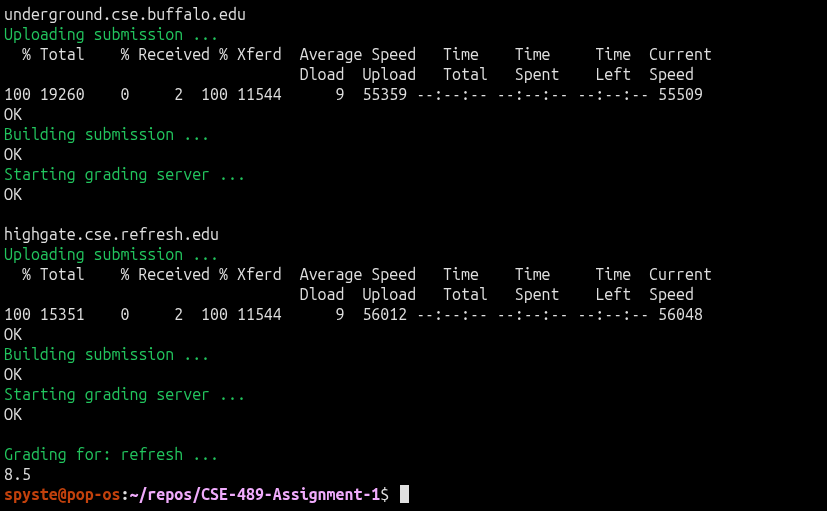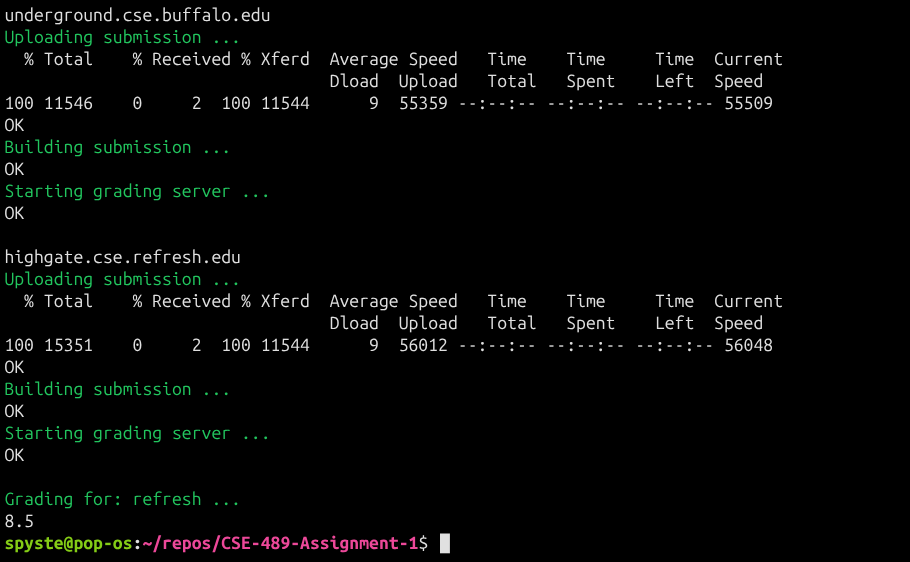--- a/index.html
+++ b/index.html
@@ -15,42 +15,42 @@
       overflow: hidden;
     }
     pre {
       font-family: inherit;
       font-size: inherit;
       line-height: inherit;
       white-space: pre;
     }
     .white { color: #e0e0e0; }
     .yellow { color: #22c55e; }
-    .prompt-user { color: #84cc16; font-weight: bold; }
+    .prompt-user { color: #c2410c; font-weight: bold; }
     .prompt-colon { color: #e0e0e0; font-weight: bold; }
-    .prompt-path { color: #ec4899; font-weight: bold; }
+    .prompt-path { color: #f0abfc; font-weight: bold; }
     .prompt-end { color: #e0e0e0; }
     .cursor {
       display: inline-block;
       width: 9px;
       height: 18px;
       background: #e0e0e0;
       vertical-align: text-bottom;
       margin-left: 2px;
     }
     .line { white-space: pre; text-align: right; }
   </style>
 </head>
 <body>
 
 <pre><span class="line white">underground.cse.buffalo.edu</span>
 <span class="line yellow">Uploading submission ...</span>
 <span class="line white">  % Total    % Received % Xferd  Average Speed   Time    Time     Time  Current</span>
 <span class="line white">                                 Dload  Upload   Total   Spent    Left  Speed</span>
-<span class="line white">100 11546    0     2  100 11544      9  55359 --:--:-- --:--:-- --:--:-- 55509</span>
+<span class="line white">100 19260    0     2  100 11544      9  55359 --:--:-- --:--:-- --:--:-- 55509</span>
 <span class="line white">OK</span>
 <span class="line yellow">Building submission ...</span>
 <span class="line white">OK</span>
 <span class="line yellow">Starting grading server ...</span>
 <span class="line white">OK</span>
 <span class="line white"> </span>
 <span class="line white">highgate.cse.refresh.edu</span>
 <span class="line yellow">Uploading submission ...</span>
 <span class="line white">  % Total    % Received % Xferd  Average Speed   Time    Time     Time  Current</span>
 <span class="line white">                                 Dload  Upload   Total   Spent    Left  Speed</span>

